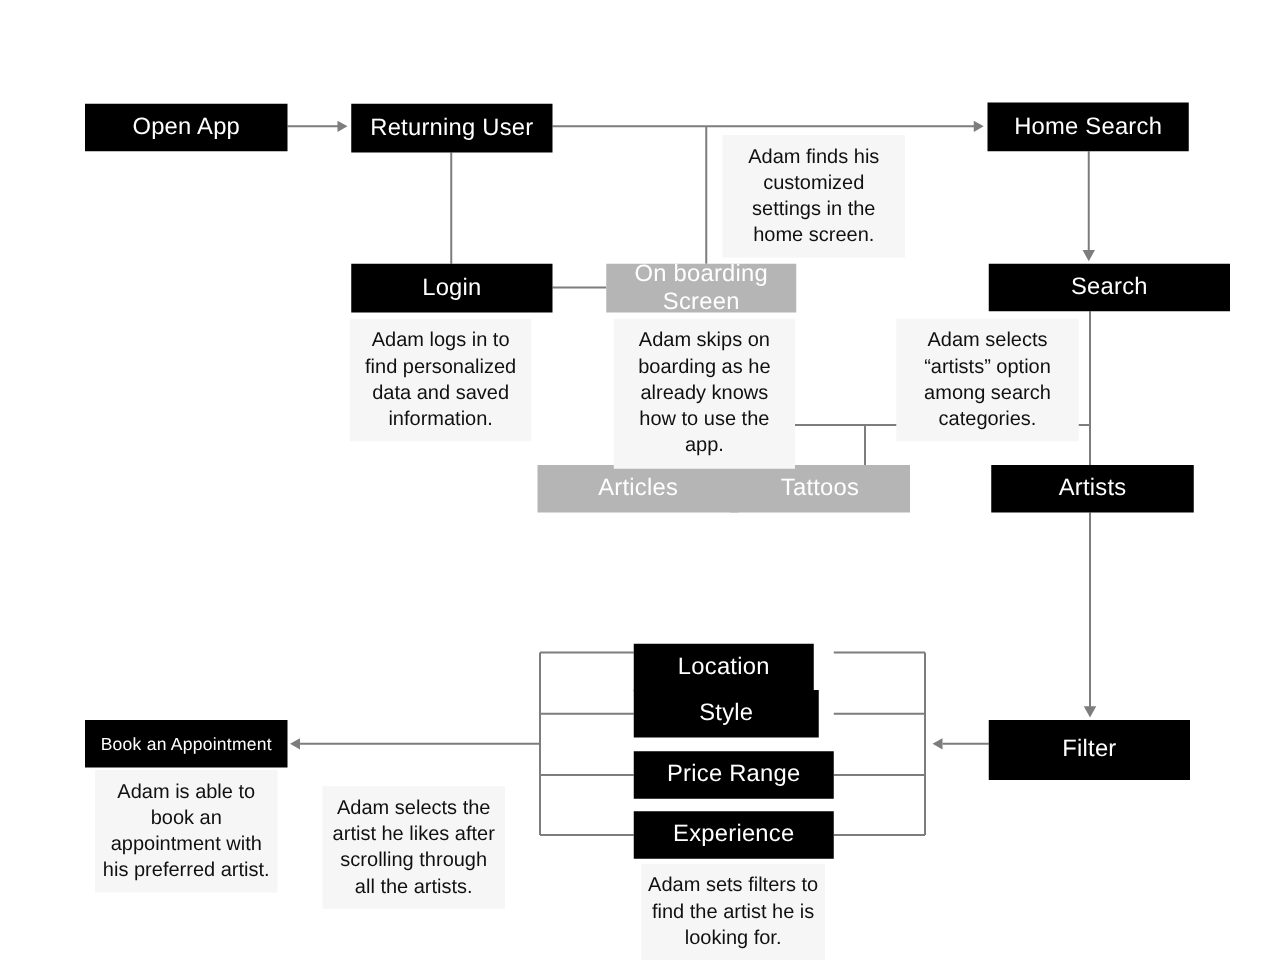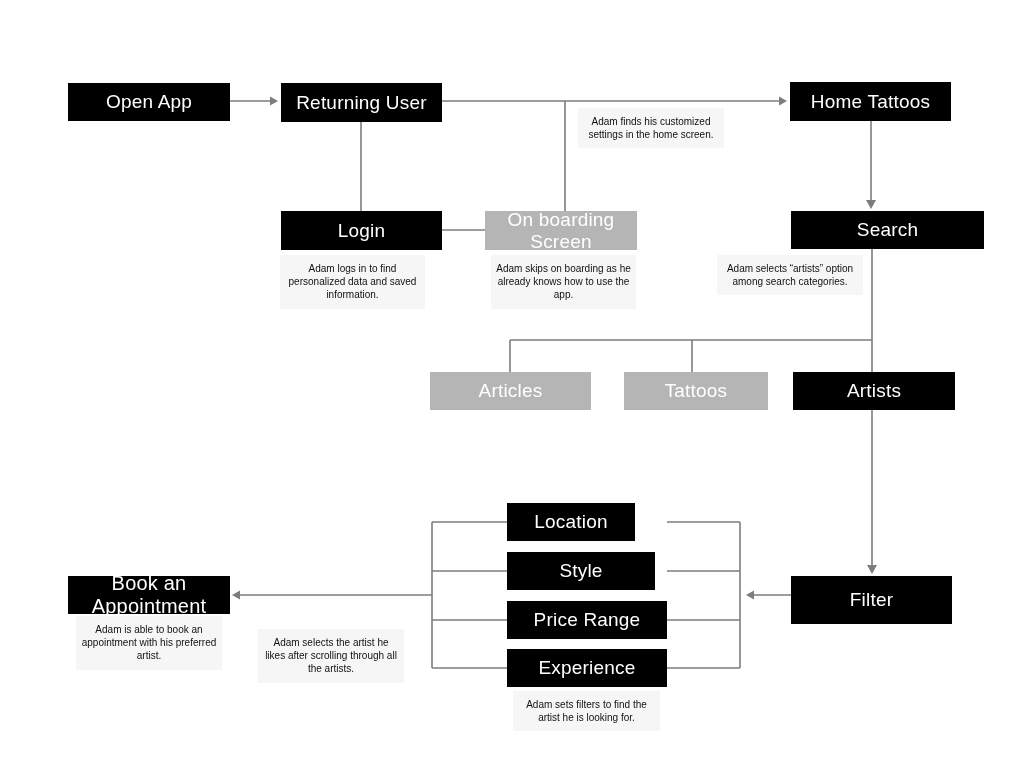--- a/index.html
+++ b/index.html
@@ -19,21 +19,21 @@
     letter-spacing:.2px;
     text-align:center;
     box-sizing:border-box;
   }
   .node.black{background:#000000;}
   .node.gray{background:#b5b5b5;}
   .annotation{
     position:absolute;
     background:#f6f6f6;
     color:#101010;
-    font-size:10px;
+    font-size:16px;
     line-height:1.32;
     text-align:center;
     padding:7px 5px;
     box-sizing:border-box;
   }
 </style>
 </head>
 <body>
 
 <div class="canvas">
@@ -81,45 +81,45 @@
       <polygon points="867,565 877,565 872,574"></polygon>
       <polygon points="754,590.5 754,599.5 746,595"></polygon>
       <polygon points="240,590.5 240,599.5 232,595"></polygon>
     </g>
   </svg>
 
   <div class="node black" style="left:68px;top:83px;width:162px;height:38px">Open App</div>
 
   <div class="node black" style="left:281px;top:83px;width:161px;height:39px">Returning User</div>
 
-  <div class="node black" style="left:790px;top:82px;width:161px;height:39px">Home Tattoos</div>
+  <div class="node black" style="left:790px;top:82px;width:161px;height:39px">Home Search</div>
 
   <div class="node black" style="left:281px;top:211px;width:161px;height:39px">Login</div>
 
   <div class="node gray" style="left:485px;top:211px;width:152px;height:39px">On boarding Screen</div>
 
   <div class="node black" style="left:791px;top:211px;width:193px;height:38px">Search</div>
 
   <div class="node gray" style="left:430px;top:372px;width:161px;height:38px">Articles</div>
 
-  <div class="node gray" style="left:624px;top:372px;width:144px;height:38px">Tattoos</div>
+  <div class="node gray" style="left:584px;top:372px;width:144px;height:38px">Tattoos</div>
 
   <div class="node black" style="left:793px;top:372px;width:162px;height:38px">Artists</div>
 
-  <div class="node black" style="left:507px;top:503px;width:128px;height:38px">Location</div>
+  <div class="node black" style="left:507px;top:515px;width:144px;height:38px">Location</div>
 
   <div class="node black" style="left:507px;top:552px;width:148px;height:38px">Style</div>
 
   <div class="node black" style="left:507px;top:601px;width:160px;height:38px">Price Range</div>
 
   <div class="node black" style="left:507px;top:649px;width:160px;height:38px">Experience</div>
 
   <div class="node black" style="left:791px;top:576px;width:161px;height:48px">Filter</div>
 
-  <div class="node black" style="left:68px;top:576px;width:162px;height:38px;font-size:20px">Book an Appointment</div>
+  <div class="node black" style="left:68px;top:576px;width:162px;height:38px;font-size:14px">Book an Appointment</div>
 
   <div class="annotation" style="left:578px;top:108px;width:146px">Adam finds his customized settings in the home screen.</div>
 
   <div class="annotation" style="left:280px;top:255px;width:145px">Adam logs in to find personalized data and saved information.</div>
 
   <div class="annotation" style="left:491px;top:255px;width:145px">Adam skips on boarding as he already knows how to use the app.</div>
 
   <div class="annotation" style="left:717px;top:255px;width:146px">Adam selects “artists” option among search categories.</div>
 
   <div class="annotation" style="left:76px;top:616px;width:146px">Adam is able to book an appointment with his preferred artist.</div>

